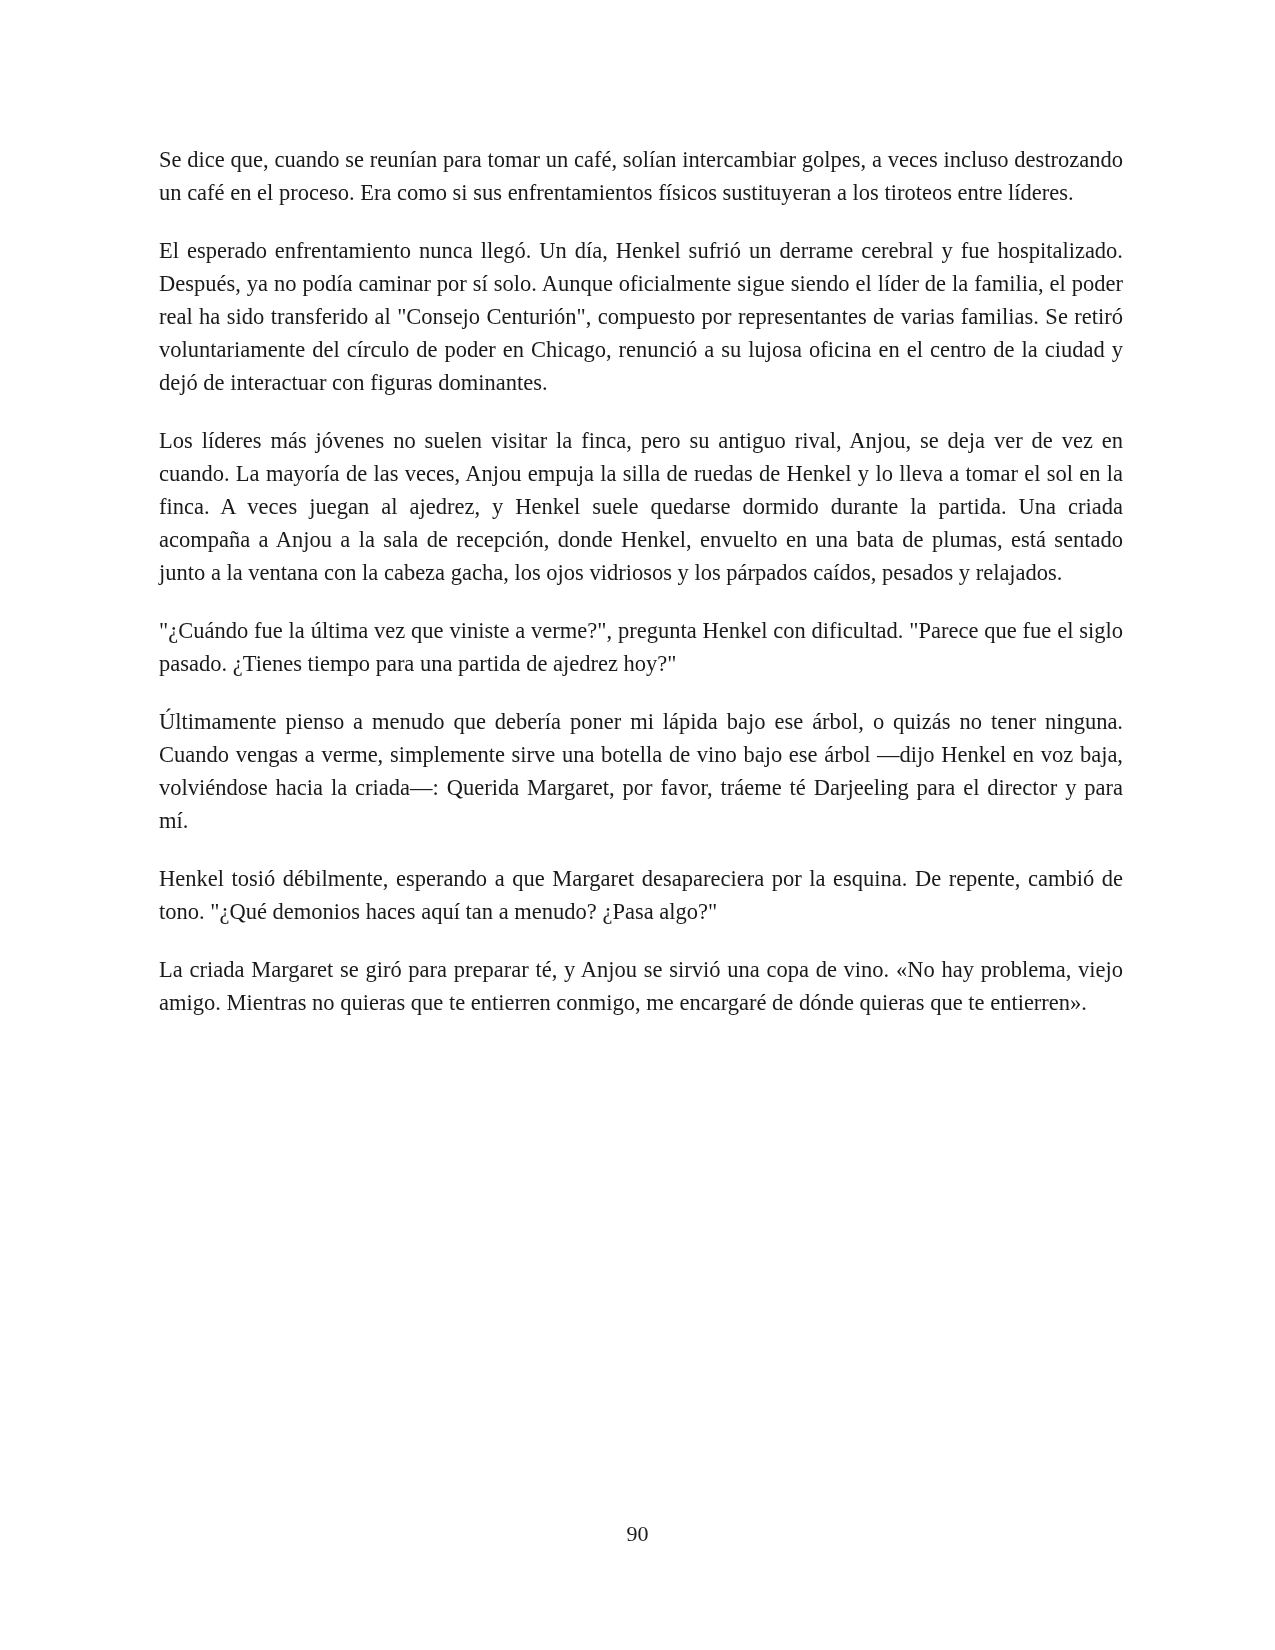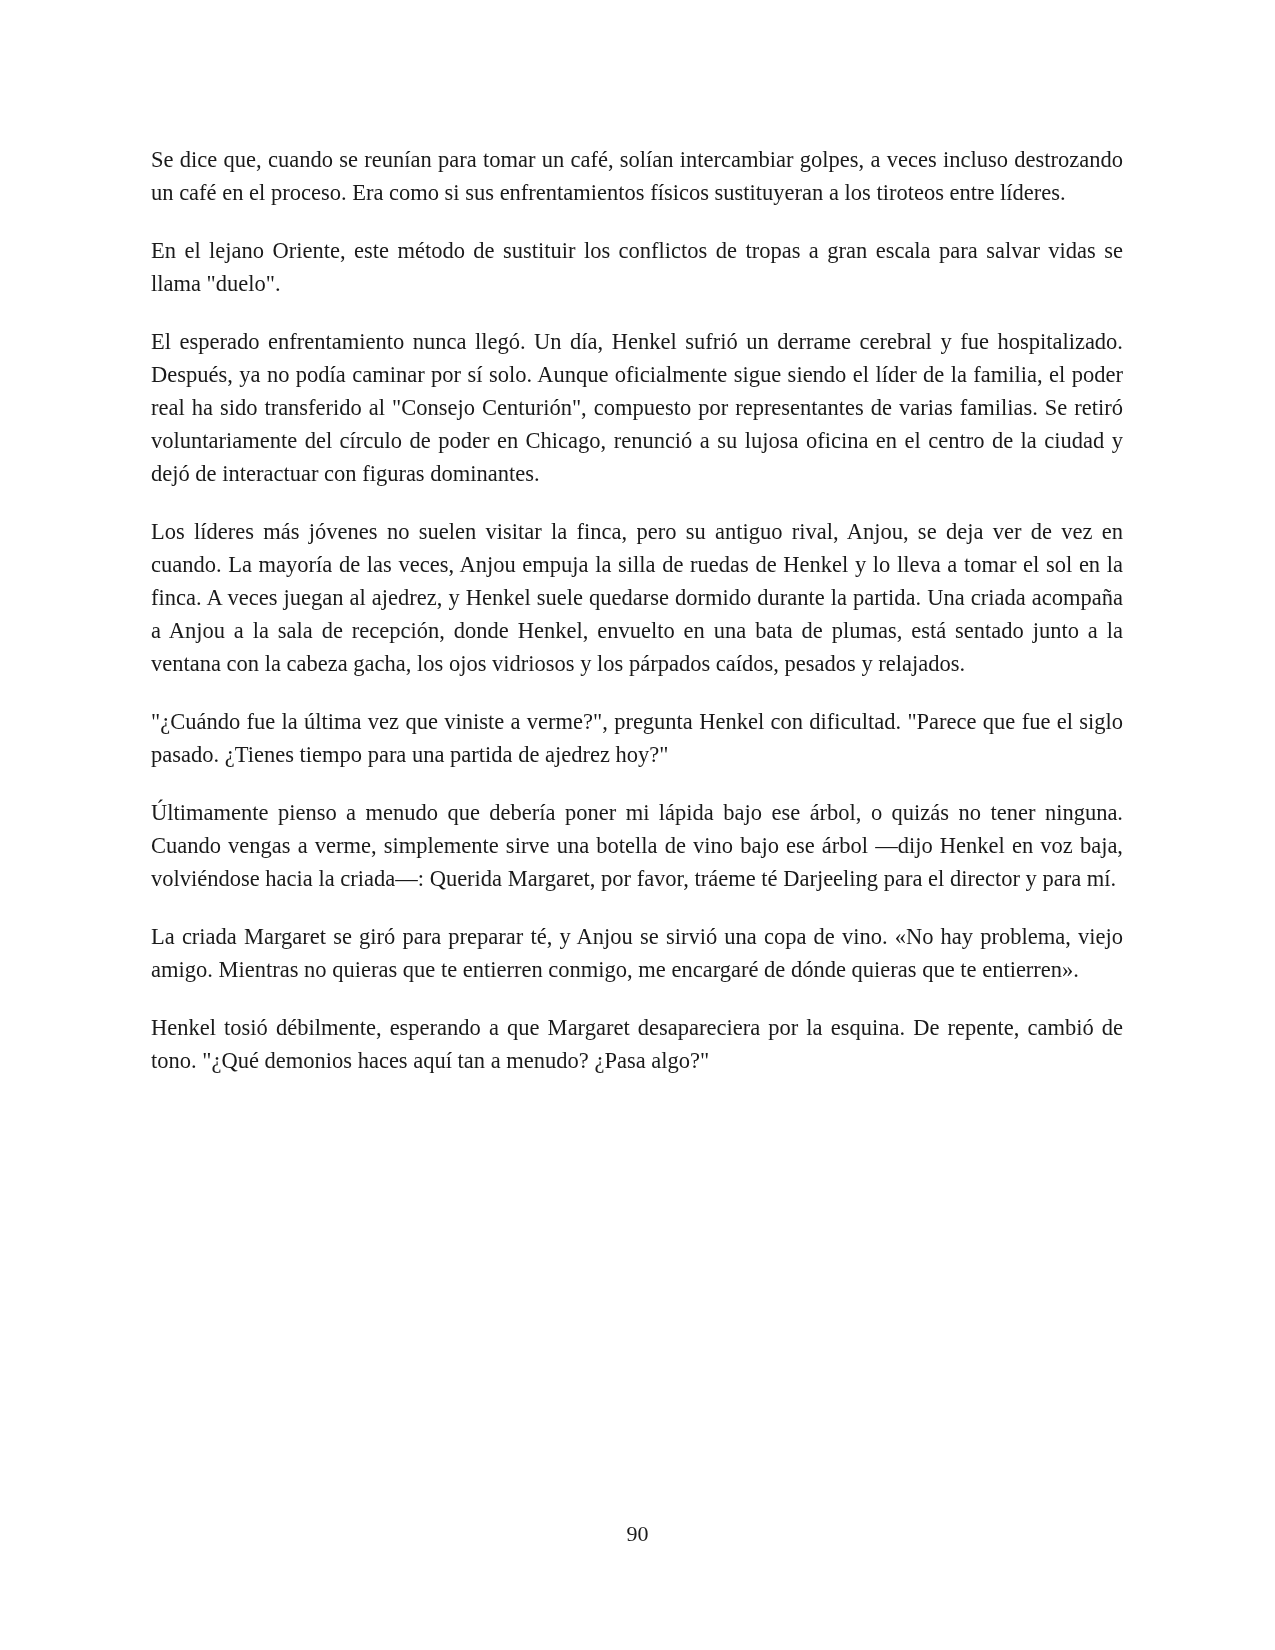--- a/index.html
+++ b/index.html
@@ -15,21 +15,21 @@
       font-family: "Liberation Serif", "DejaVu Serif", serif;
       color: #1a1a1a;
     }
     .page {
       position: absolute;
       left: 151px;
       top: 143px;
       width: 972px;
     }
     .para {
-      margin: 0 0 25px 0;
+      margin: 0 0 25px 8px;
       font-size: 22.5px;
       line-height: 33px;
       text-align: justify;
       hyphens: none;
     }
     .page-number {
       position: absolute;
       left: 0;
       width: 1275px;
       top: 1520px;
@@ -37,22 +37,21 @@
       font-size: 22px;
       line-height: 28px;
       color: #1a1a1a;
     }
   </style>
 </head>
 <body>
 
 <div class="page">
   <p class="para">Se dice que, cuando se reunían para tomar un café, solían intercambiar golpes, a veces incluso destrozando un café en el proceso. Era como si sus enfrentamientos físicos sustituyeran a los tiroteos entre líderes.</p>
-  <p class="para">En el lejano Oriente, este método de sustituir los conflictos de tropas a gran escala para salvar vidas se llama "duelo".</p>
   <p class="para">El esperado enfrentamiento nunca llegó. Un día, Henkel sufrió un derrame cerebral y fue hospitalizado. Después, ya no podía caminar por sí solo. Aunque oficialmente sigue siendo el líder de la familia, el poder real ha sido transferido al "Consejo Centurión", compuesto por representantes de varias familias. Se retiró voluntariamente del círculo de poder en Chicago, renunció a su lujosa oficina en el centro de la ciudad y dejó de interactuar con figuras dominantes.</p>
   <p class="para">Los líderes más jóvenes no suelen visitar la finca, pero su antiguo rival, Anjou, se deja ver de vez en cuando. La mayoría de las veces, Anjou empuja la silla de ruedas de Henkel y lo lleva a tomar el sol en la finca. A veces juegan al ajedrez, y Henkel suele quedarse dormido durante la partida. Una criada acompaña a Anjou a la sala de recepción, donde Henkel, envuelto en una bata de plumas, está sentado junto a la ventana con la cabeza gacha, los ojos vidriosos y los párpados caídos, pesados y relajados.</p>
   <p class="para">"¿Cuándo fue la última vez que viniste a verme?", pregunta Henkel con dificultad. "Parece que fue el siglo pasado. ¿Tienes tiempo para una partida de ajedrez hoy?"</p>
   <p class="para">Últimamente pienso a menudo que debería poner mi lápida bajo ese árbol, o quizás no tener ninguna. Cuando vengas a verme, simplemente sirve una botella de vino bajo ese árbol —dijo Henkel en voz baja, volviéndose hacia la criada—: Querida Margaret, por favor, tráeme té Darjeeling para el director y para mí.</p>
+  <p class="para">Henkel tosió débilmente, esperando a que Margaret desapareciera por la esquina. De repente, cambió de tono. "¿Qué demonios haces aquí tan a menudo? ¿Pasa algo?"</p>
   <p class="para">La criada Margaret se giró para preparar té, y Anjou se sirvió una copa de vino. «No hay problema, viejo amigo. Mientras no quieras que te entierren conmigo, me encargaré de dónde quieras que te entierren».</p>
-  <p class="para">Henkel tosió débilmente, esperando a que Margaret desapareciera por la esquina. De repente, cambió de tono. "¿Qué demonios haces aquí tan a menudo? ¿Pasa algo?"</p>
 </div>
 
 <div class="page-number">90</div>
 
 </body></html>

